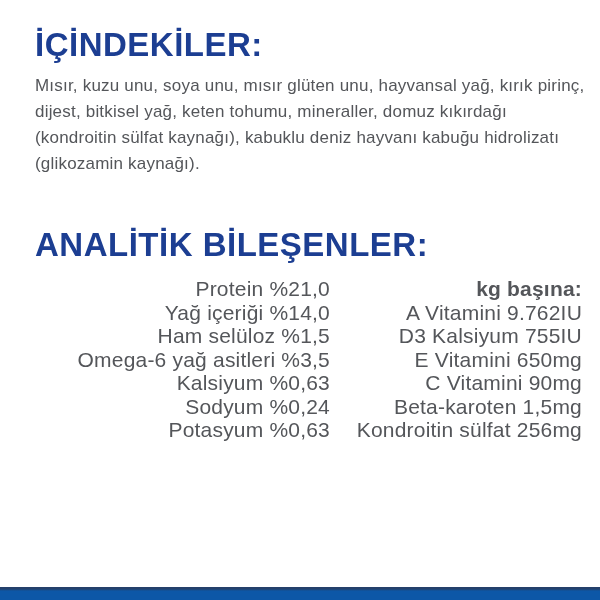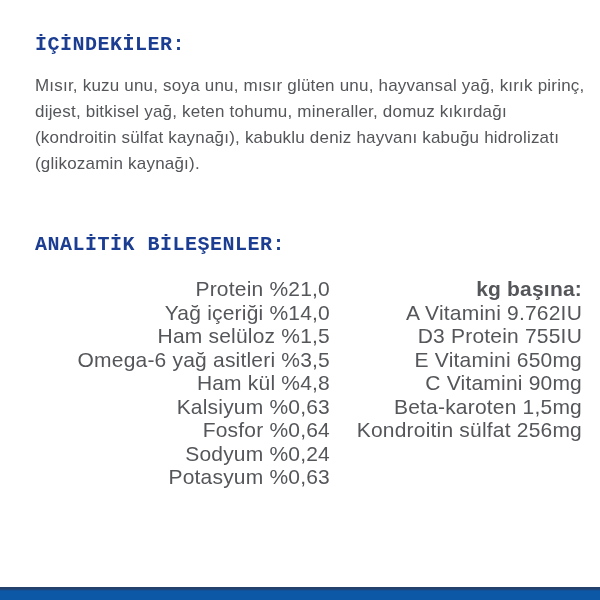--- a/index.html
+++ b/index.html
@@ -19,25 +19,24 @@
   }
   .label{
     box-sizing:border-box;
     width:600px;height:600px;
     padding:30px 18px 0 35px;
     position:relative;
   }
   .section-heading{
     margin:0;
     color:var(--accent);
-    font-size:20px;
+    font-size:33px;
     font-weight:bold;
     letter-spacing:0.5px;
     line-height:30px;
-    font-family:Liberation Mono, monospace;
   }
   .ingredients-body{
     margin:13px 0 0 0;
     width:552px;
     color:var(--text);
     font-size:17px;
     line-height:26px;
     letter-spacing:0.2px;
   }
   .analytical-heading{
@@ -77,31 +76,29 @@
   <section>
     <h1 class="section-heading analytical-heading">ANALİTİK BİLEŞENLER:</h1>
 
     <div class="columns">
 
       <div class="col left">
         <div>Protein %21,0</div>
         <div>Yağ içeriği %14,0</div>
         <div>Ham selüloz %1,5</div>
         <div>Omega-6 yağ asitleri %3,5</div>
-        <div>Ham kül %4,8</div>
         <div>Kalsiyum %0,63</div>
-        <div>Fosfor %0,64</div>
         <div>Sodyum %0,24</div>
         <div>Potasyum %0,63</div>
       </div>
 
       <div class="col right">
         <div class="subhead">kg başına:</div>
         <div>A Vitamini 9.762IU</div>
-        <div>D3 Protein 755IU</div>
+        <div>D3 Kalsiyum 755IU</div>
         <div>E Vitamini 650mg</div>
         <div>C Vitamini 90mg</div>
         <div>Beta-karoten 1,5mg</div>
         <div>Kondroitin sülfat 256mg</div>
       </div>
 
     </div>
   </section>
 
   <div class="bottom-bar"></div>

